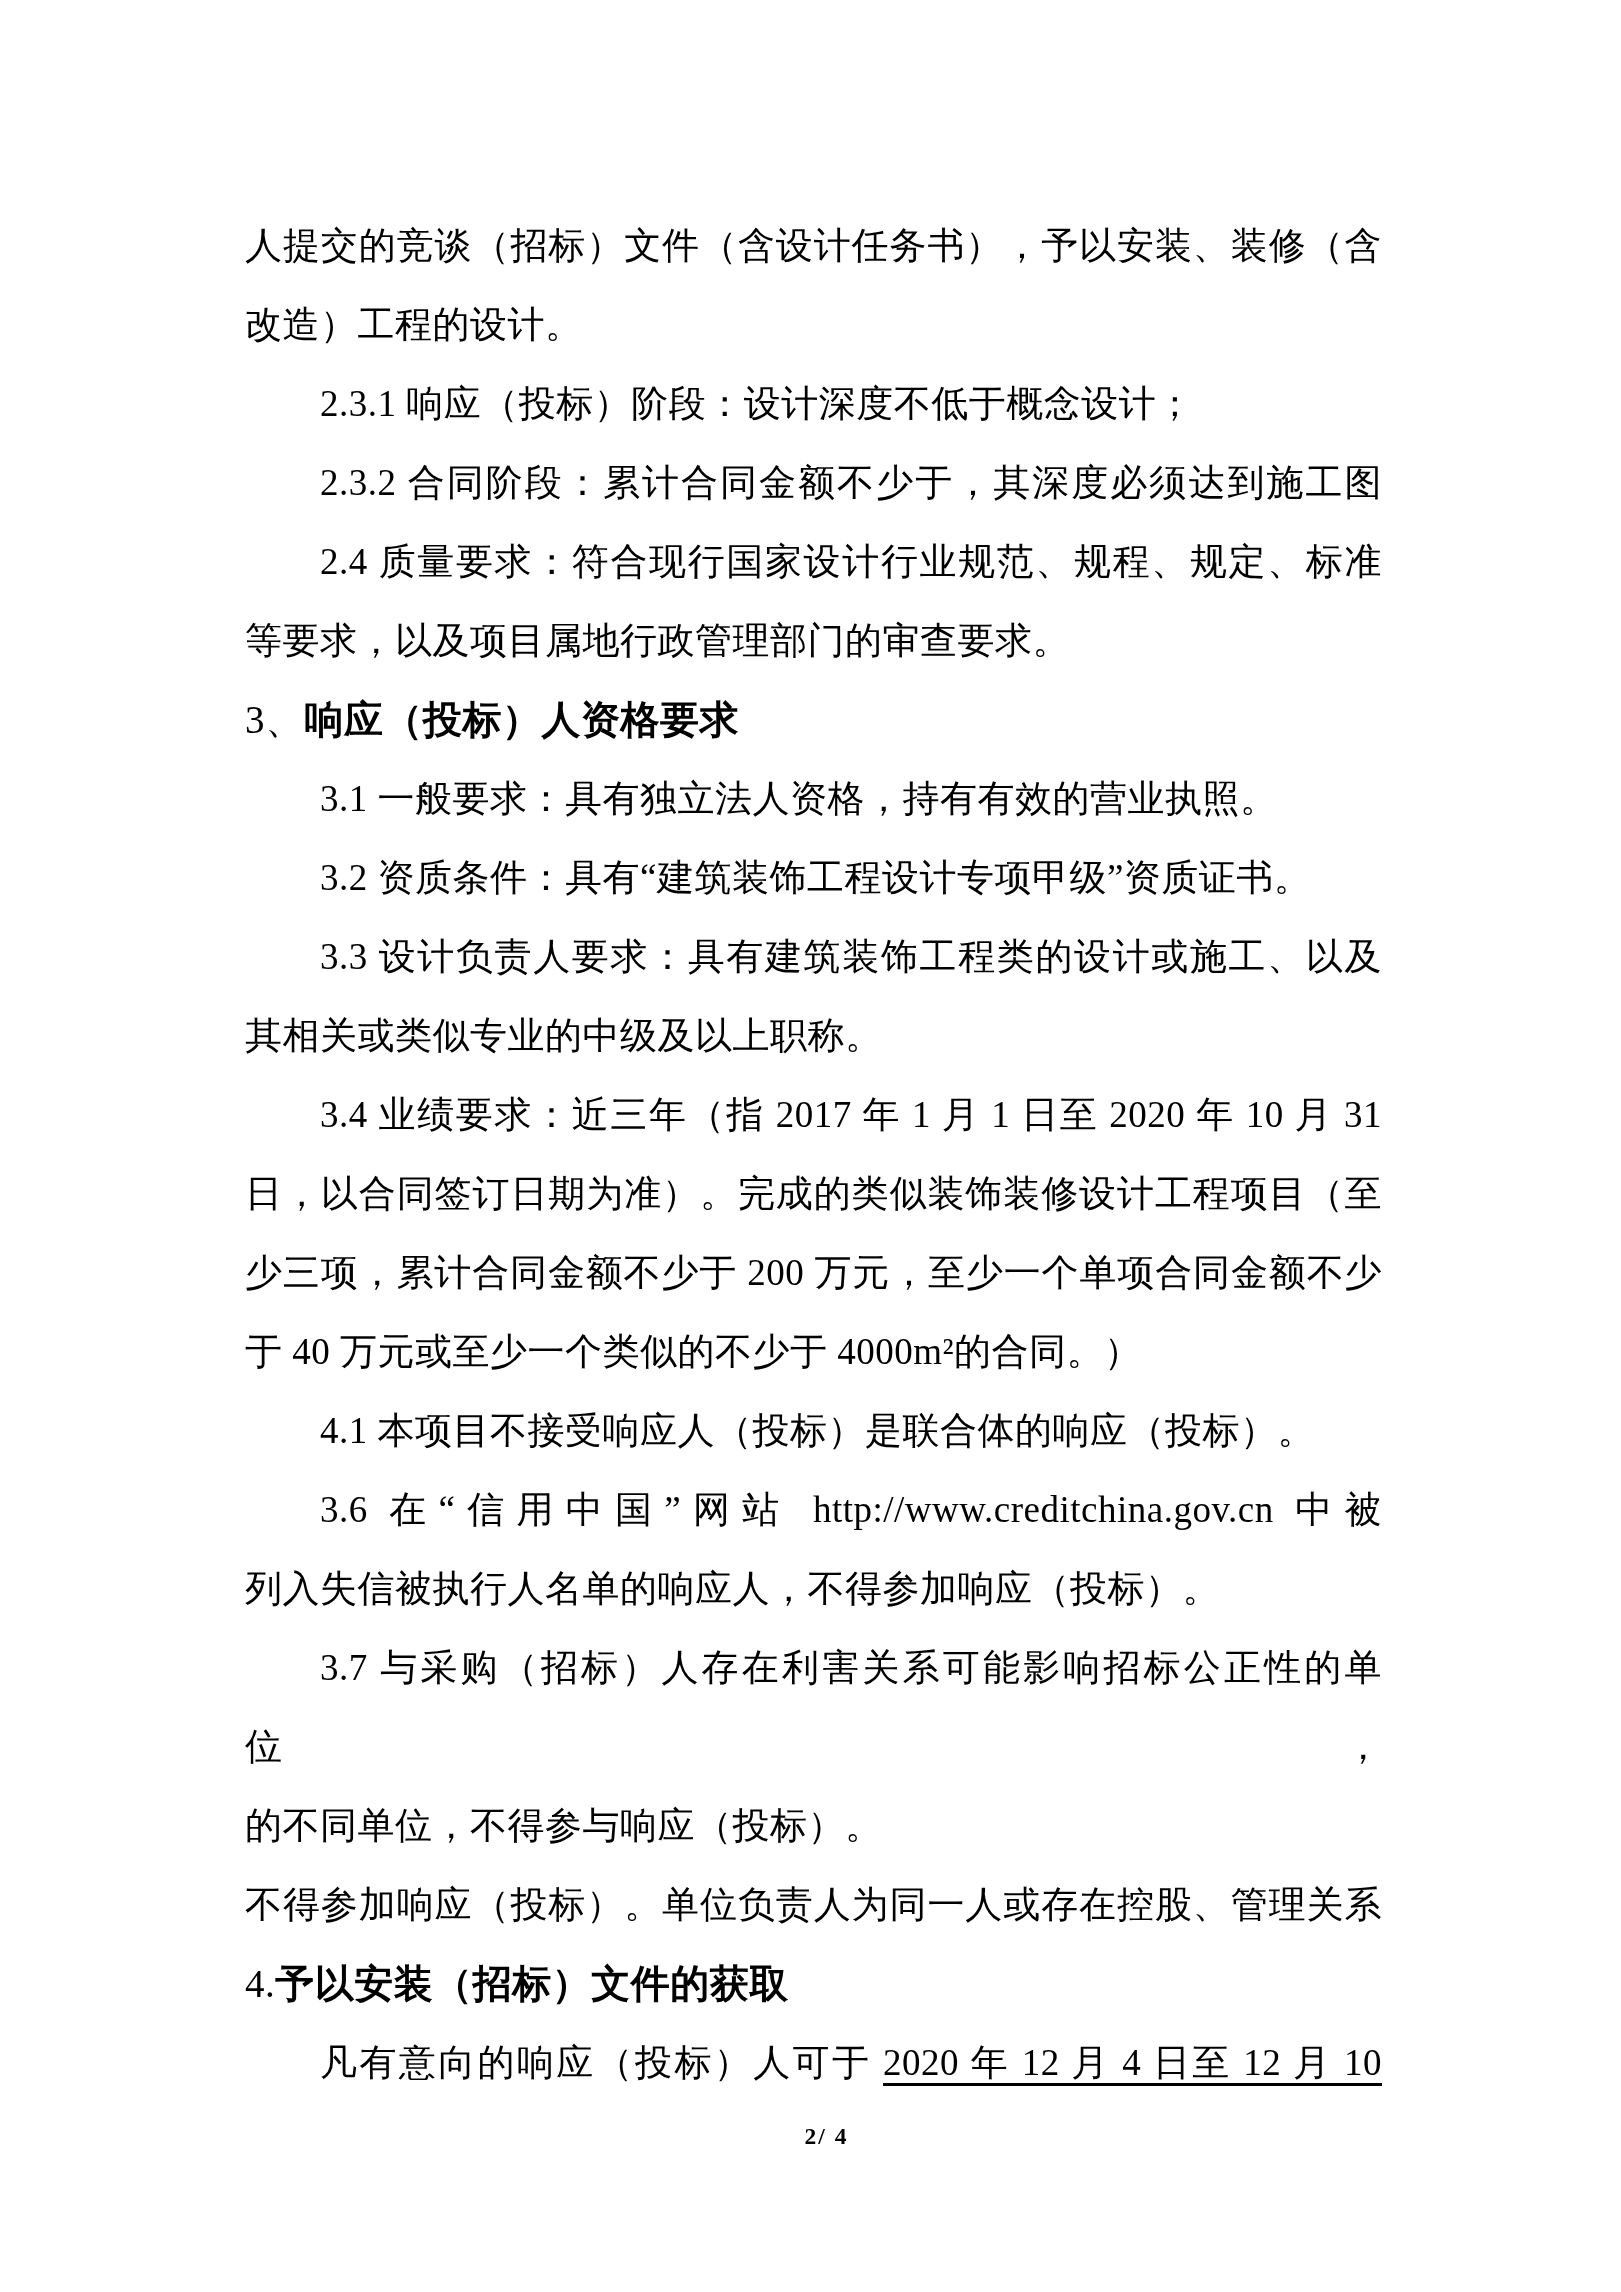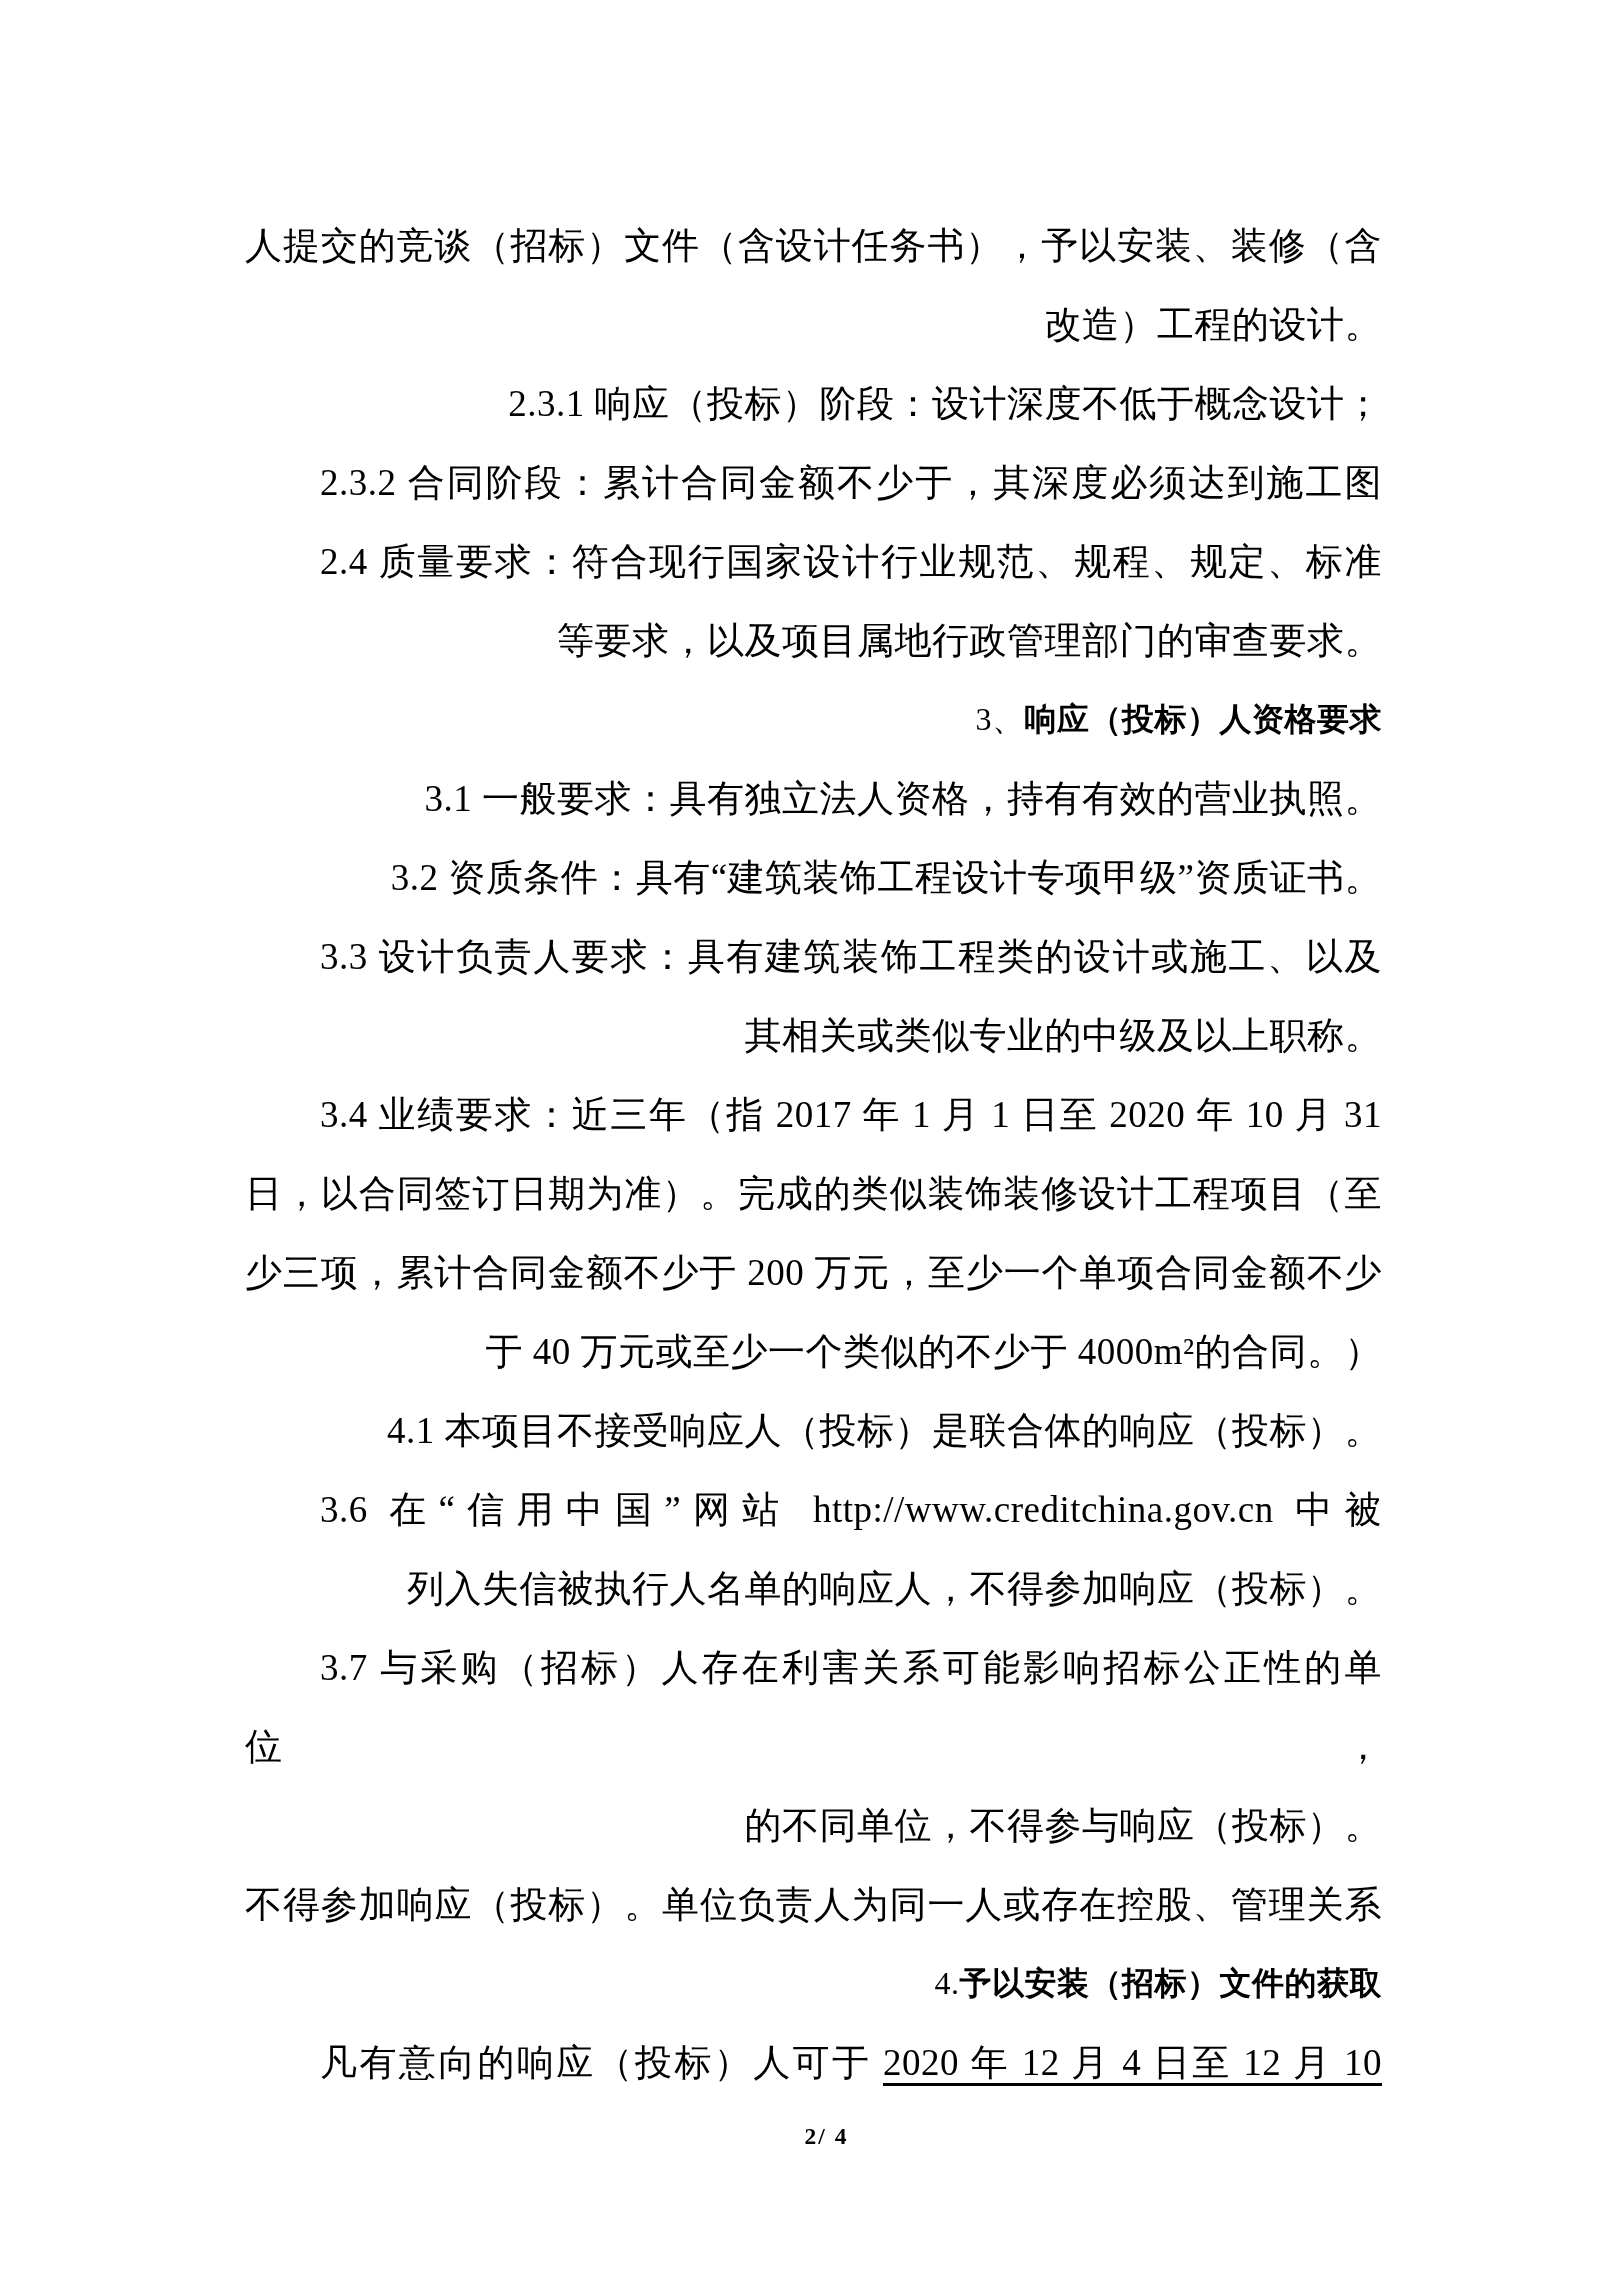--- a/index.html
+++ b/index.html
@@ -17,32 +17,32 @@
   }
   .doc-body {
     position: absolute;
     left: 245px;
     top: 206px;
     width: 1137px;
   }
   .line {
     font-size: 37px;
     line-height: 79px;
-    text-align: right;
+    text-align: left;
     letter-spacing: 0.5px;
   }
   .line.indent {
     text-indent: 75px;
   }
   .line.justify {
     text-align: justify;
     text-align-last: justify;
   }
   .line.heading {
-    font-size: 32px;
+    font-size: 39px;
   }
   .seg-regular {
     font-weight: normal;
   }
   .seg-bold {
     font-weight: bold;
   }
   .seg-underline {
     border-bottom: 3.9px solid #000000;
   }

